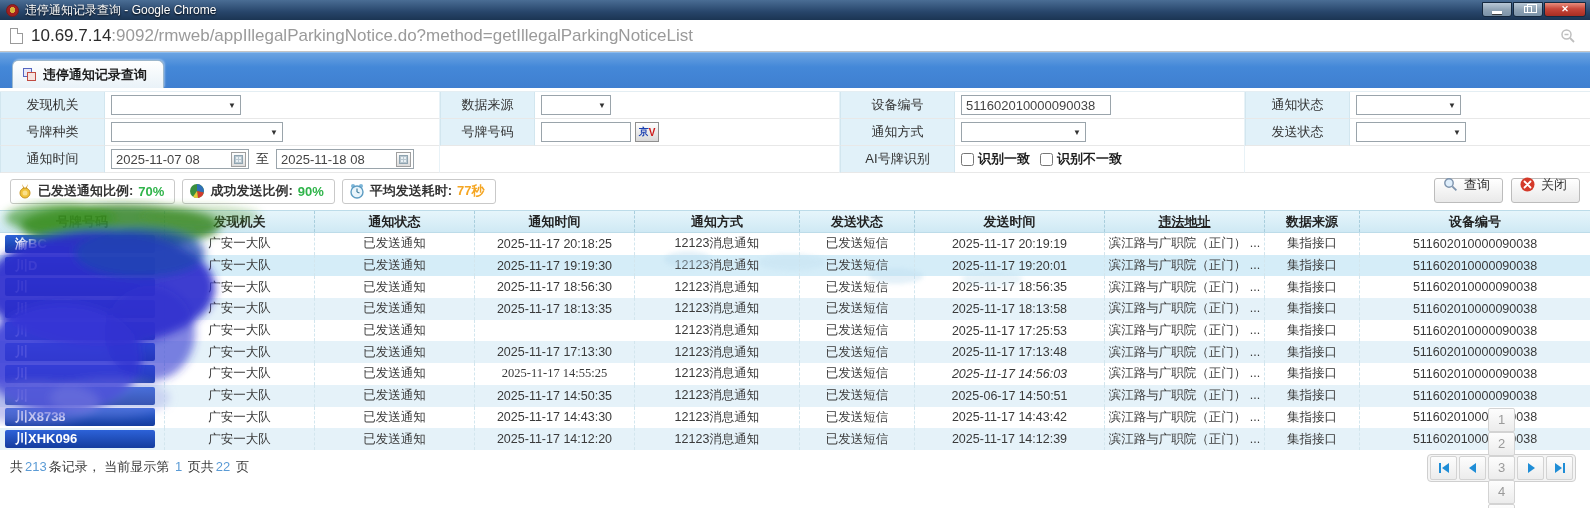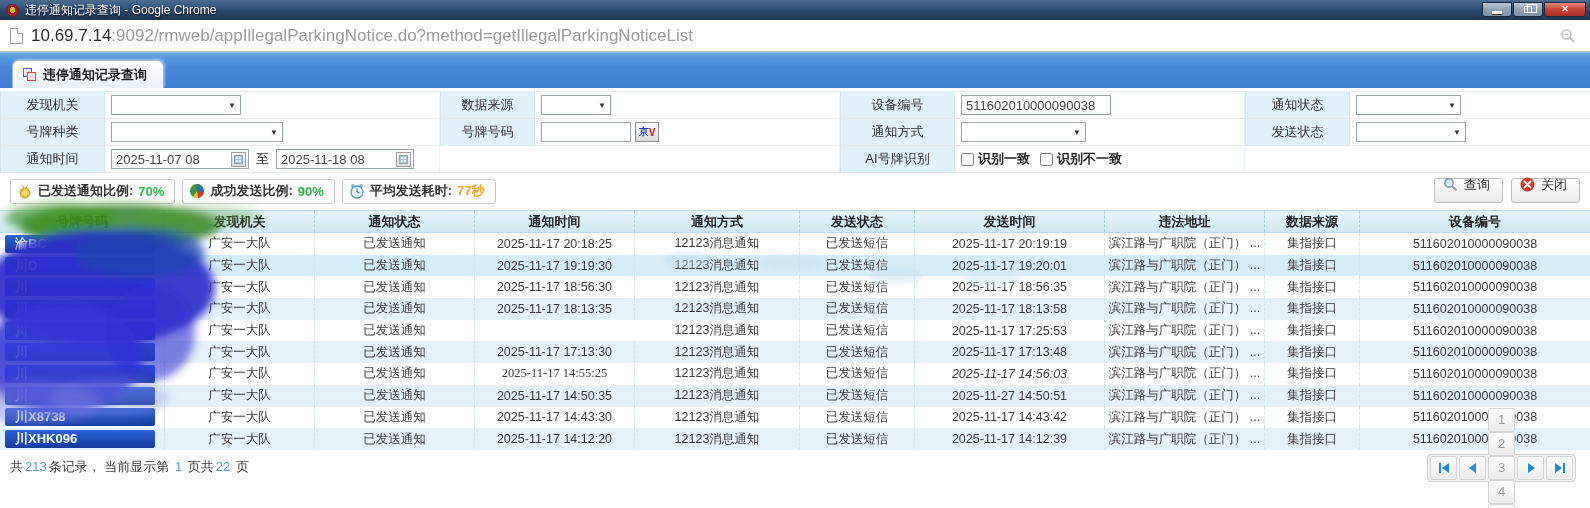--- a/index.html
+++ b/index.html
@@ -296,21 +296,21 @@
 
 <div class="dtable">
   <div class="thead">
       <div class="th" style="width: 165px;">号牌号码</div>
       <div class="th" style="width: 150px;">发现机关</div>
       <div class="th" style="width: 160px;">通知状态</div>
       <div class="th" style="width: 160px;">通知时间</div>
       <div class="th" style="width: 165px;">通知方式</div>
       <div class="th" style="width: 115px;">发送状态</div>
       <div class="th" style="width: 190px;">发送时间</div>
-      <div class="th" style="width: 160px;">违法地址</div>
+      <div class="th" style="width: 160px; text-decoration: underline;">违法地址</div>
       <div class="th" style="width: 95px;">数据来源</div>
       <div class="th" style="width: 230px;">设备编号</div>
     </div>
   <div class="tbody">
       <div class="tr">
         <div class="td plate-cell" style="width: 165px;">
           <span class="plate-chip">渝BC</span>
         </div>
         <div class="td" style="width: 150px;">广安一大队</div>
         <div class="td" style="width: 160px;">已发送通知</div>
@@ -408,21 +408,21 @@
       </div>
       <div class="tr">
         <div class="td plate-cell" style="width: 165px;">
           <span class="plate-chip">川</span>
         </div>
         <div class="td" style="width: 150px;">广安一大队</div>
         <div class="td" style="width: 160px;">已发送通知</div>
         <div class="td" style="width: 160px;">2025-11-17 14:50:35</div>
         <div class="td" style="width: 165px;">12123消息通知</div>
         <div class="td" style="width: 115px;">已发送短信</div>
-        <div class="td" style="width: 190px;">2025-11-27 14:50:51</div>
+        <div class="td" style="width: 190px;">2025-06-17 14:50:51</div>
         <div class="td" style="width: 160px;">滨江路与广职院（正门） ...</div>
         <div class="td" style="width: 95px;">集指接口</div>
         <div class="td" style="width: 230px;">511602010000090038</div>
       </div>
       <div class="tr">
         <div class="td plate-cell" style="width: 165px;">
           <span class="plate-chip">川X8738</span>
         </div>
         <div class="td" style="width: 150px;">广安一大队</div>
         <div class="td" style="width: 160px;">已发送通知</div>

